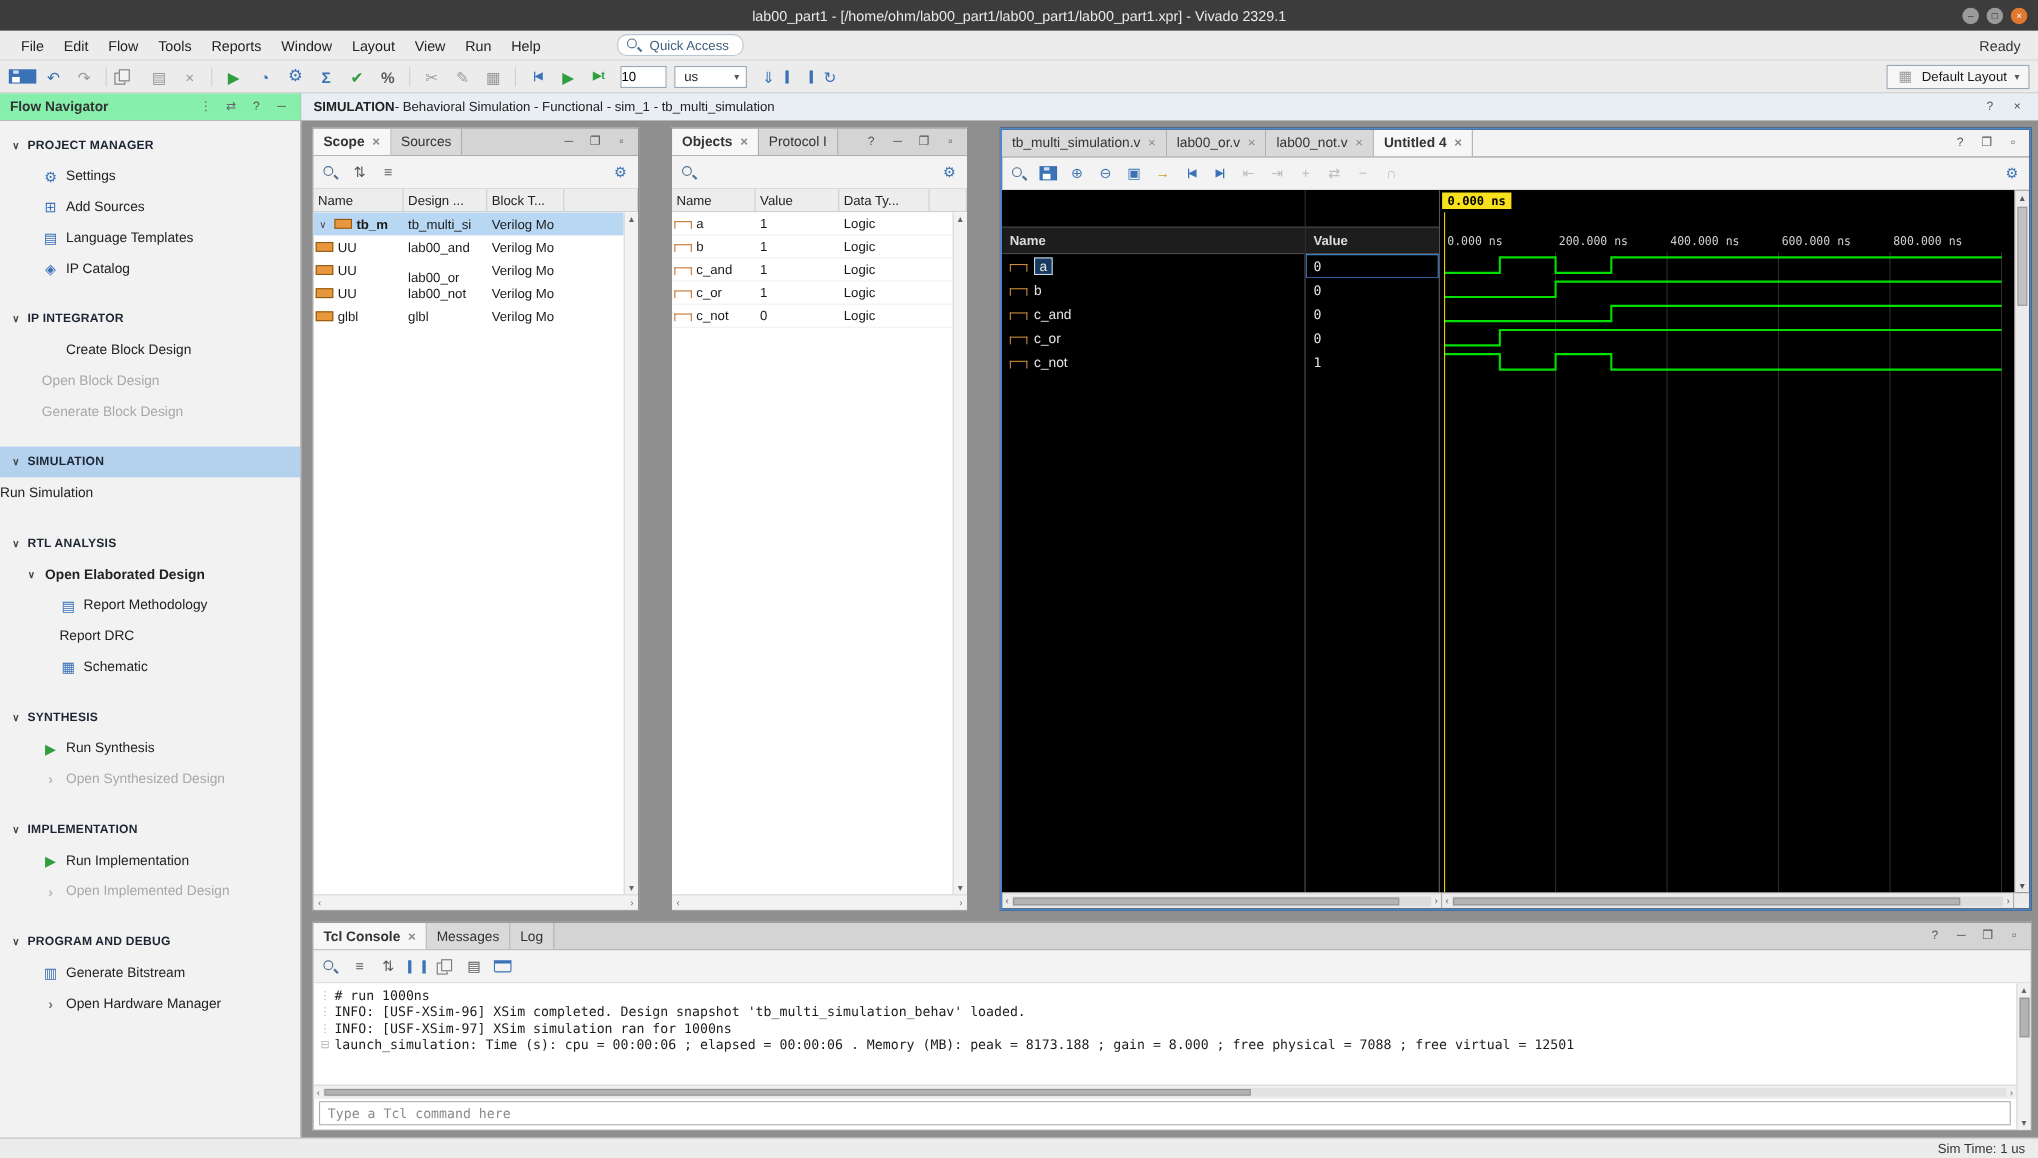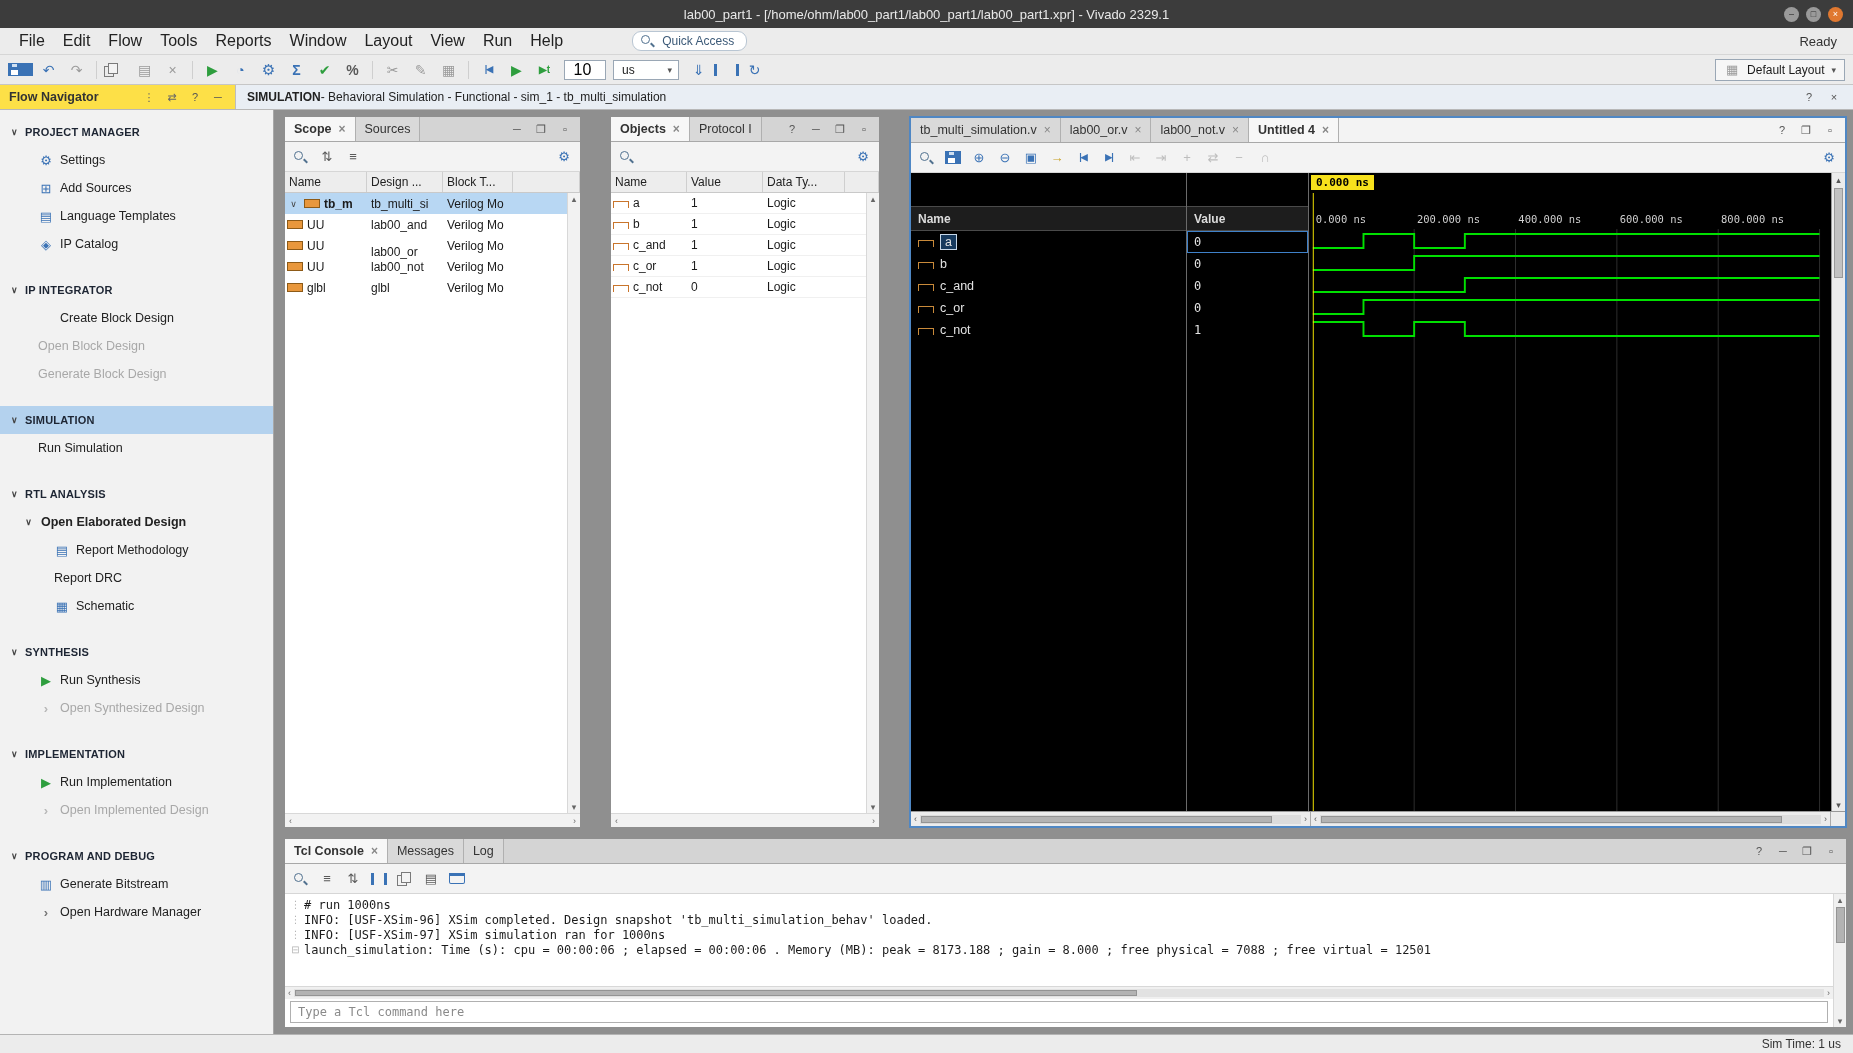--- a/index.html
+++ b/index.html
@@ -11,40 +11,40 @@
 .titlebar{height:28px;background:#3c3c3c;color:#e9e9e9;display:flex;align-items:center;
   justify-content:center;position:relative;font-size:13px;}
 .win-controls{position:absolute;right:10px;display:flex;gap:7px;}
 .win-btn{width:15px;height:15px;border-radius:50%;display:flex;align-items:center;justify-content:center;
   font-size:9px;color:#2d2d2d;background:#9a9a9a;}
 .win-btn.close{background:#e07830;color:#fff;}
 
 
 .menubar{height:27px;background:#ececec;display:flex;align-items:center;padding:0 10px;
   border-bottom:1px solid #d6d6d6;position:relative;}
-.menu-item{padding:4px 9px;font-size:16px;color:#222;}
+.menu-item{padding:4px 9px;font-size:13px;color:#222;}
 .quick-access{display:flex;align-items:center;gap:6px;margin-left:60px;background:#fff;
   border:1px solid #b9c6d3;border-radius:9px;padding:2px 12px 2px 7px;color:#3c5a78;font-size:12px;}
 .ready{position:absolute;right:16px;color:#333;font-size:13px;}
 
 
 .toolbar{height:30px;background:#ececec;border-bottom:1px solid #c6c6c6;display:flex;
   align-items:center;padding:0 8px;gap:3px;}
 .tb-sep{width:1px;height:18px;background:#cfcfcf;margin:0 4px;}
-.time-input{width:42px;height:20px;border:1px solid #9aa7b5;text-align:center;padding-right:5px;
-  font-size:16px;background:#fff;margin-left:4px;}
+.time-input{width:42px;height:20px;border:1px solid #9aa7b5;text-align:left;padding-right:5px;
+  font-size:12px;background:#fff;margin-left:4px;}
 .unit-select{height:20px;border:1px solid #9aa7b5;background:#fff;display:flex;align-items:center;
   padding:0 6px 0 8px;width:66px;justify-content:space-between;margin:0 4px;}
 .layout-select{margin-left:auto;height:22px;border:1px solid #9aa7b5;background:#f6f6f6;
   display:flex;align-items:center;gap:7px;padding:0 8px;}
 .dd{font-size:9px;color:#555;}
 
 
 .headerband{height:25px;display:flex;border-bottom:1px solid #b8b8b8;}
-.flownav-header{width:236px;background:#fde047;display:flex;align-items:center;padding:0 9px;
+.flownav-header{width:274px;background:#86efac;display:flex;align-items:center;padding:0 9px;
   border-right:1px solid #bdbdbd;}
 .flownav-header .title{font-weight:bold;color:#333;font-size:12.5px;}
 .fnh-icons{margin-left:auto;display:flex;gap:7px;}
 .context-bar{flex:1;background:#e9eef4;display:flex;align-items:center;padding:0 11px;}
 .context-title{font-weight:bold;color:#222;}
 .context-sub{color:#222;}
 .cb-icons{margin-left:auto;display:flex;gap:9px;}
 
 
 .main{display:flex;height:924px;}
@@ -306,21 +306,21 @@
         </div>
         <div class="fn-item dis" style="padding-left: 38px;">
           <span>Generate Block Design</span>
         </div>
       </div>
       <div class="fn-section mt">
         <div class="fn-header sel">
           <span class="caret">∨</span>
           <span>SIMULATION</span>
         </div>
-        <div class="fn-item" style="padding-left: 38px;">
+        <div class="fn-item" style="">
           <span>Run Simulation</span>
         </div>
       </div>
       <div class="fn-section mt">
         <div class="fn-header">
           <span class="caret">∨</span>
           <span>RTL ANALYSIS</span>
         </div>
         <div class="fn-item bold" style="padding-left: 22px;">
           <span class="caret">∨</span>

